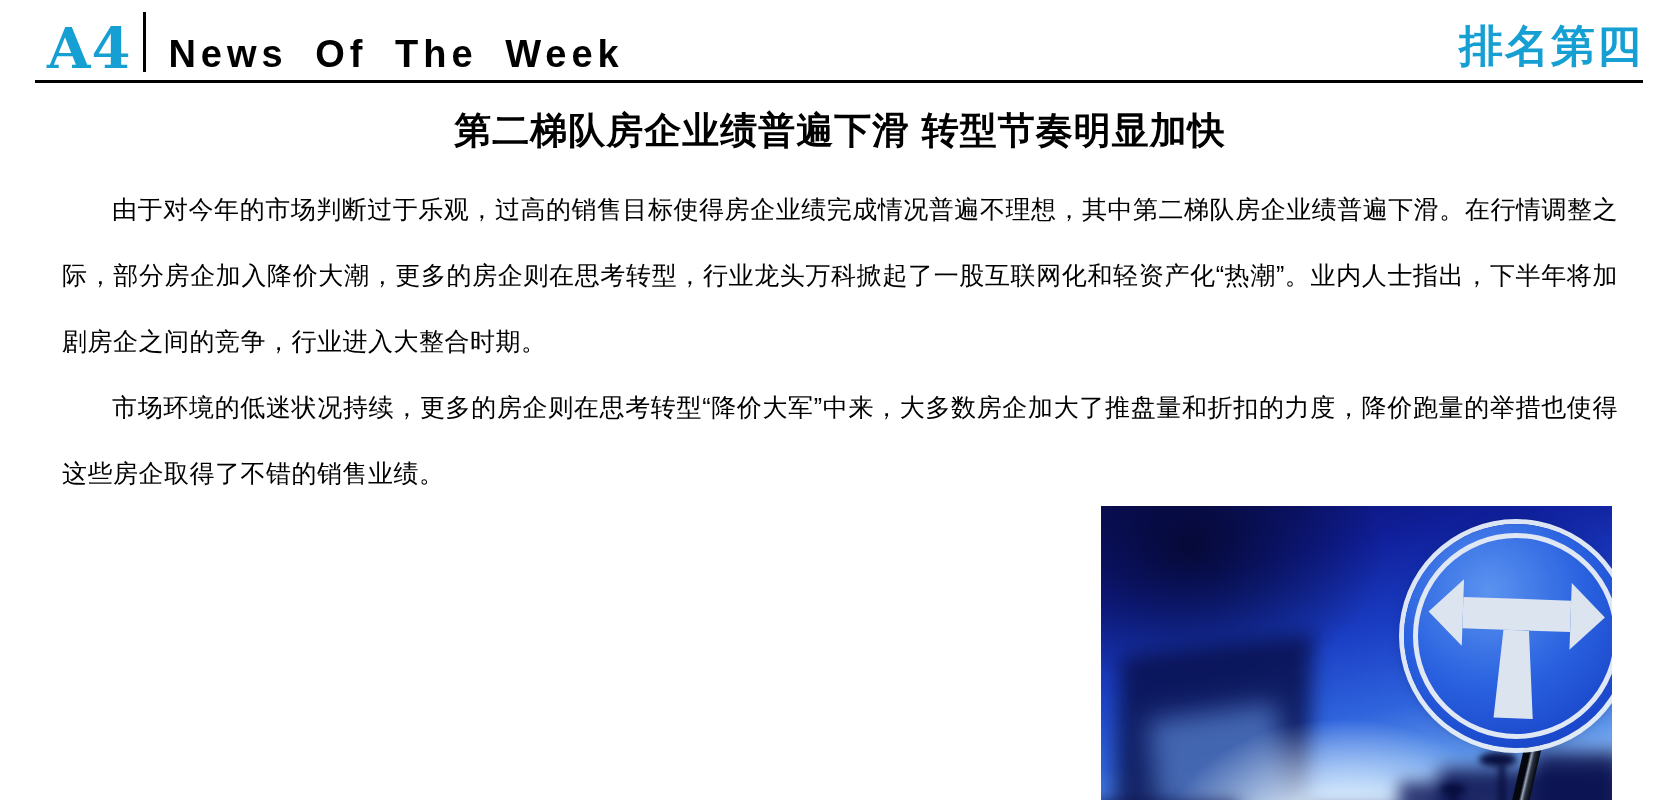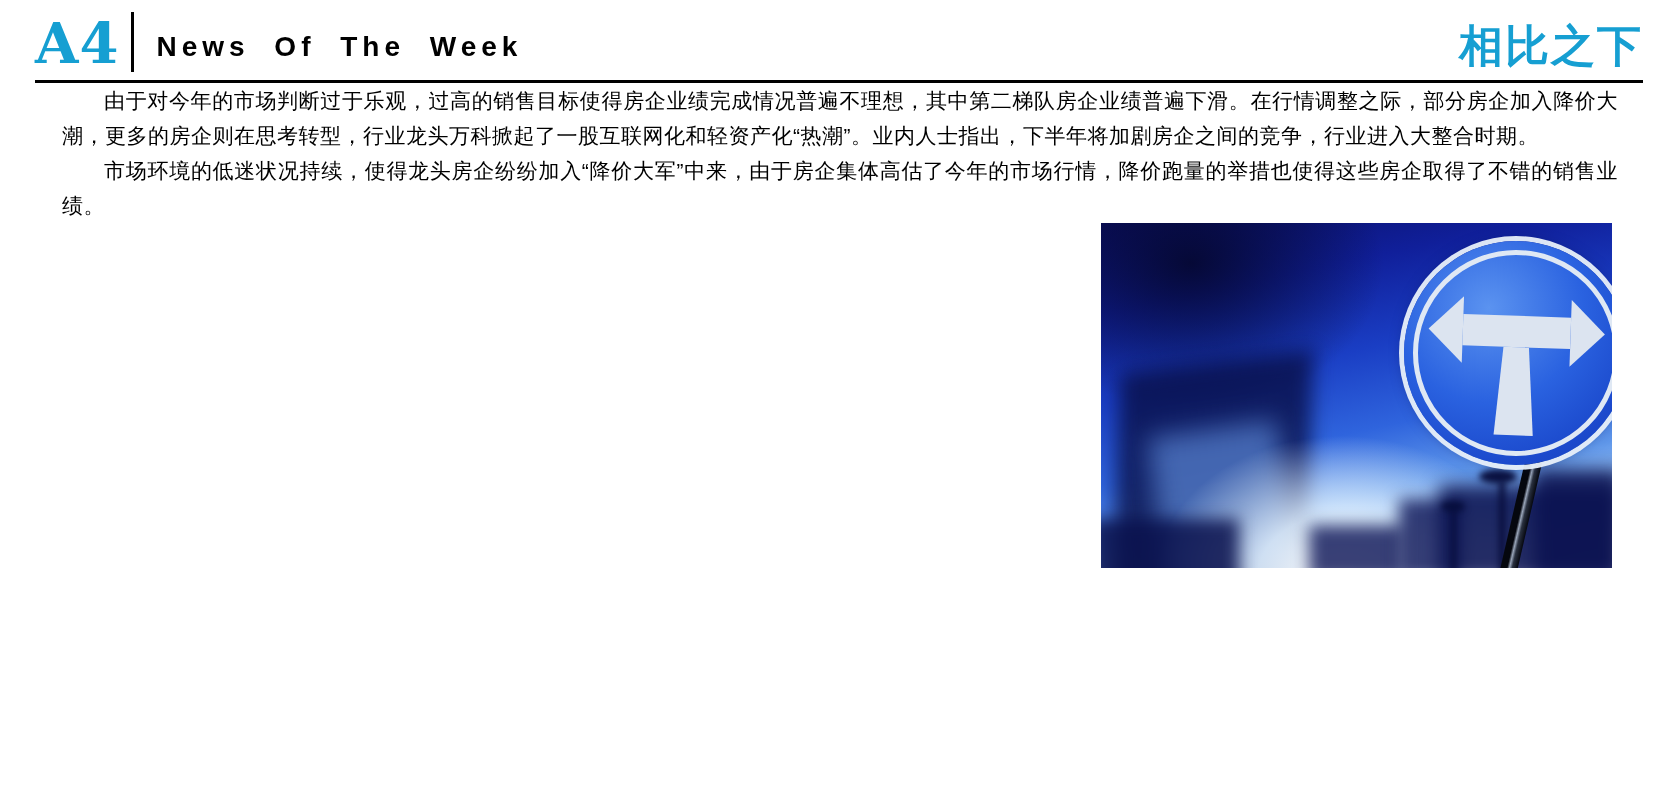--- a/index.html
+++ b/index.html
@@ -2,54 +2,54 @@
 <html><head>
 <meta charset="utf-8">
 <style>
   html,body{margin:0;padding:0;}
   body{
     width:1680px;height:800px;background:#ffffff;overflow:hidden;
     font-family:"Liberation Sans",sans-serif;color:#000;
   }
   
   .masthead{
-    display:flex;align-items:center;
-    padding:10px 37px 0 35px;height:66px;
+    display:flex;align-items:flex-end;
+    padding:10px 37px 0 35px;height:66px;margin-left:12px;
   }
   .page-no{
     font-family:"DejaVu Serif",serif;
     font-size:56px;font-weight:bold;line-height:1;
     color:#169fd2;letter-spacing:1px;
   }
   .mast-divider{
     width:3px;height:60px;background:#000;
     margin:0 22px 0 12px;align-self:flex-start;margin-top:2px;
   }
   .section-title{
-    font-size:28px;font-weight:800;letter-spacing:5px;word-spacing:12px;
+    font-size:38px;font-weight:800;letter-spacing:5px;word-spacing:12px;
     margin-top:8px;
   }
   .brand{
     margin-left:auto;
     font-size:44px;font-weight:900;color:#169fd2;letter-spacing:2px;
     margin-top:6px;
   }
   .mast-rule{
     border:none;border-top:3px solid #000;
     margin:4px 37px 0 35px;
   }
   
   .article{padding:0 62px;}
   .headline{
     font-size:37px;font-weight:600;line-height:48px;
     text-align:center;letter-spacing:1px;
     margin:24px 0 21px 0;
   }
   .body-text p{
-    margin:0;font-size:21px;line-height:35px;
+    margin:0;font-size:25px;line-height:66px;
     text-align:justify;text-indent:2em;letter-spacing:.5px;
   }
   
   .photo{
     float:right;width:511px;height:345px;
     margin:0 6px 10px 78px;
     position:relative;overflow:hidden;
     background:linear-gradient(168deg,#0b1068 0%,#101f9a 20%,#1a3ec4 40%,#2f64dd 58%,#5f97ea 72%,#a8ccf4 84%,#ffffff 97%);
   }
   .photo *{position:absolute;}
@@ -100,29 +100,30 @@
   
   .body-text::after{content:"";display:block;clear:both;}
 </style>
 </head>
 <body>
 
 <header class="masthead">
   <div class="page-no">A4</div>
   <div class="mast-divider"></div>
   <div class="section-title">News Of The Week</div>
-  <div class="brand">相比之下</div>
+  <div class="brand">排名第四</div>
 </header>
 <hr class="mast-rule">
 
 <article class="article">
+  <h1 class="headline">第二梯队房企业绩普遍下滑 转型节奏明显加快</h1>
 
   <div class="body-text">
     <p>由于对今年的市场判断过于乐观，过高的销售目标使得房企业绩完成情况普遍不理想，其中第二梯队房企业绩普遍下滑。在行情调整之际，部分房企加入降价大潮，更多的房企则在思考转型，行业龙头万科掀起了一股互联网化和轻资产化“热潮”。业内人士指出，下半年将加剧房企之间的竞争，行业进入大整合时期。</p>
-    <p>市场环境的低迷状况持续，使得龙头房企纷纷加入“降价大军”中来，由于房企集体高估了今年的市场行情，降价跑量的举措也使得这些房企取得了不错的销售业绩。</p>
+    <p>市场环境的低迷状况持续，更多的房企则在思考转型“降价大军”中来，大多数房企加大了推盘量和折扣的力度，降价跑量的举措也使得这些房企取得了不错的销售业绩。</p>
 
     <div class="photo">
       <div class="ph-dark-corner"></div>
       <div class="ph-tower"></div>
       <div class="ph-tower-glass"></div>
       <div class="ph-glow"></div>
       <div class="ph-blocks-left"></div>
       <div class="ph-blocks-mid"></div>
       <div class="ph-blocks-mid2"></div>
       <div class="ph-blocks-right"></div>

